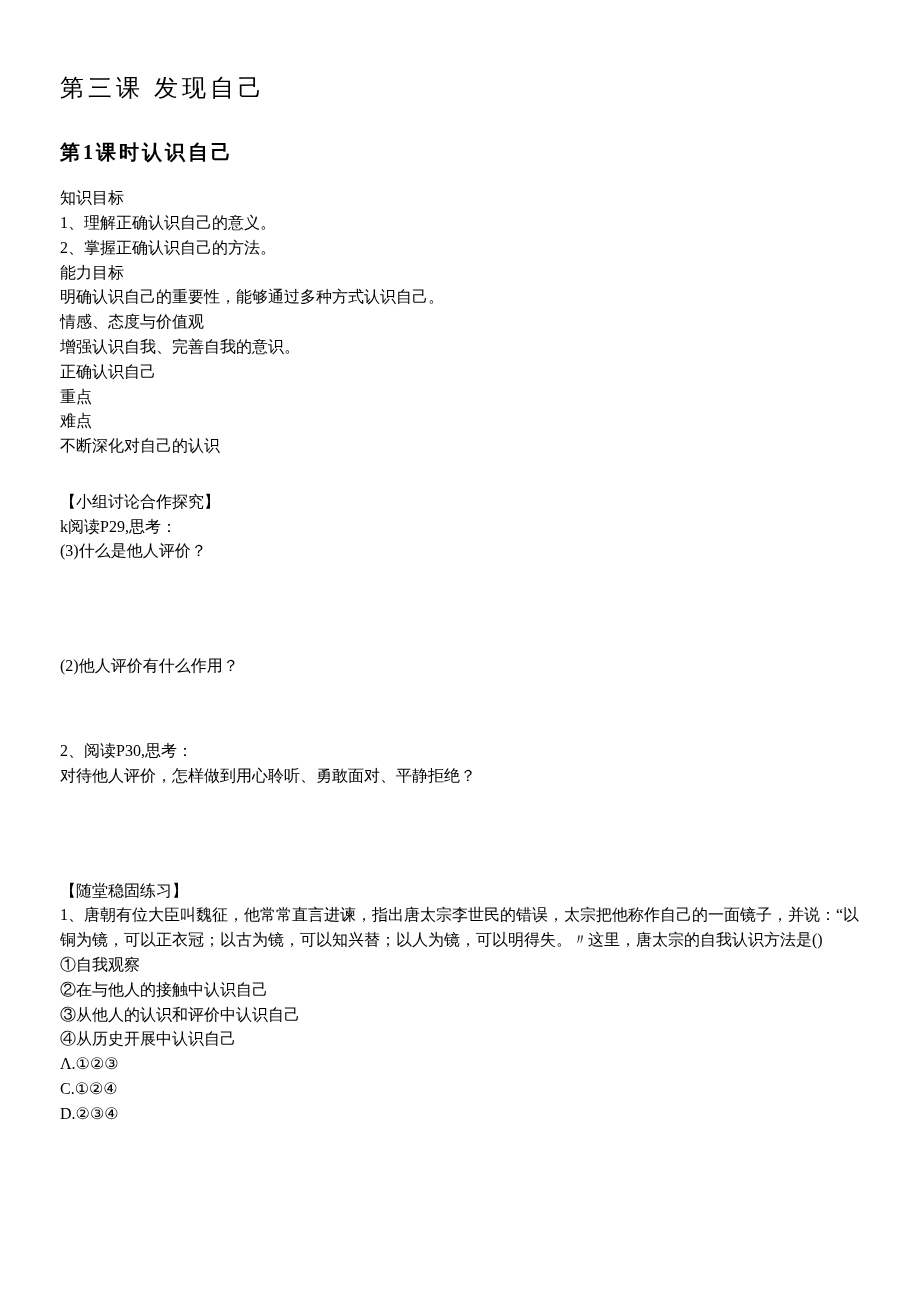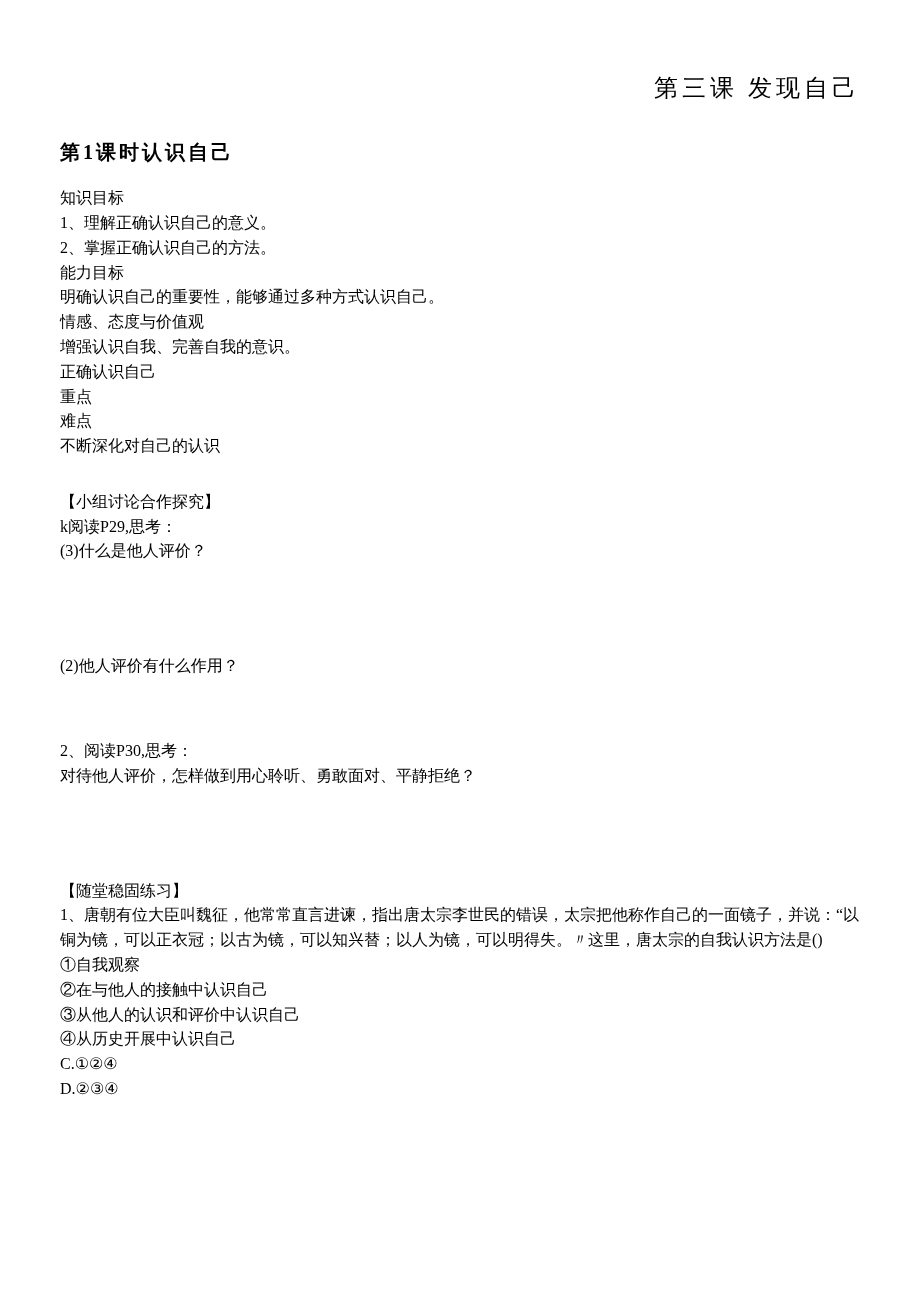--- a/index.html
+++ b/index.html
@@ -11,21 +11,21 @@
     min-height: 1301px;
     box-sizing: border-box;
   }
   .page {
     padding: 70px 60px 40px 60px;
     color: #000;
     font-size: 16px;
     line-height: 1.55;
   }
   .title-main {
-    text-align: right;
+    text-align: left;
     font-size: 24px;
     letter-spacing: 4px;
     margin-bottom: 30px;
   }
   .subtitle {
     font-size: 20px;
     letter-spacing: 3px;
     margin-bottom: 18px;
     font-weight: bold;
   }
@@ -72,16 +72,17 @@
   <p>对待他人评价，怎样做到用心聆听、勇敢面对、平静拒绝？</p>
 
   <div class="gap-large"></div>
 
   <p>【随堂稳固练习】</p>
   <p>1、唐朝有位大臣叫魏征，他常常直言进谏，指出唐太宗李世民的错误，太宗把他称作自己的一面镜子，并说：“以铜为镜，可以正衣冠；以古为镜，可以知兴替；以人为镜，可以明得失。〃这里，唐太宗的自我认识方法是()</p>
   <p>①自我观察</p>
   <p>②在与他人的接触中认识自己</p>
   <p>③从他人的认识和评价中认识自己</p>
   <p>④从历史开展中认识自己</p>
+  <p>Λ.①②③</p>
   <p>C.①②④</p>
   <p>D.②③④</p>
 
 </div>
 
 </body></html>

